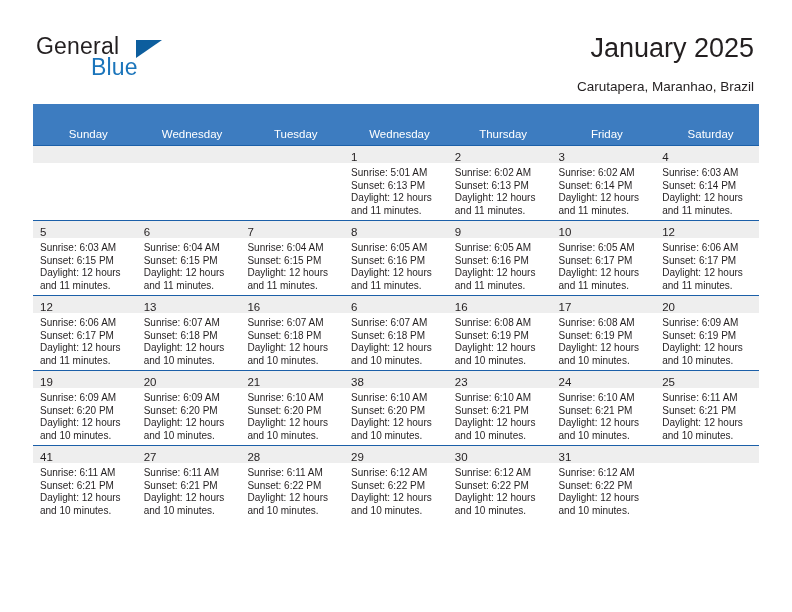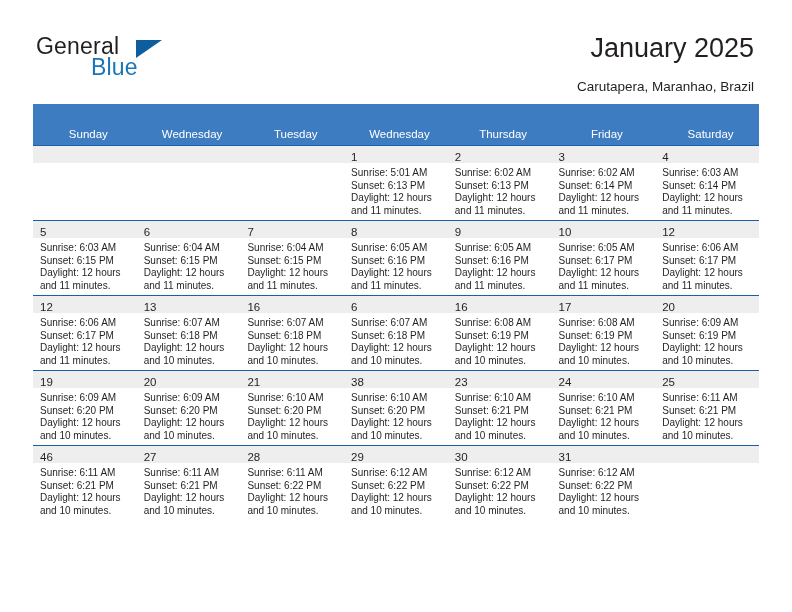--- a/index.html
+++ b/index.html
@@ -409,21 +409,21 @@
             <div class="cell-body">
               <div class="line">Sunrise: 6:11 AM</div>
               <div class="line">Sunset: 6:21 PM</div>
               <div class="line">Daylight: 12 hours</div>
               <div class="line">and 10 minutes.</div>
             </div>
           </td>
         </tr>
         <tr>
           <td>
-            <div class="daynum-band"><span class="daynum">46</span></div>
+            <div class="daynum-band"><span class="daynum">41</span></div>
             <div class="cell-body">
               <div class="line">Sunrise: 6:11 AM</div>
               <div class="line">Sunset: 6:21 PM</div>
               <div class="line">Daylight: 12 hours</div>
               <div class="line">and 10 minutes.</div>
             </div>
           </td>
           <td>
             <div class="daynum-band"><span class="daynum">27</span></div>
             <div class="cell-body">

